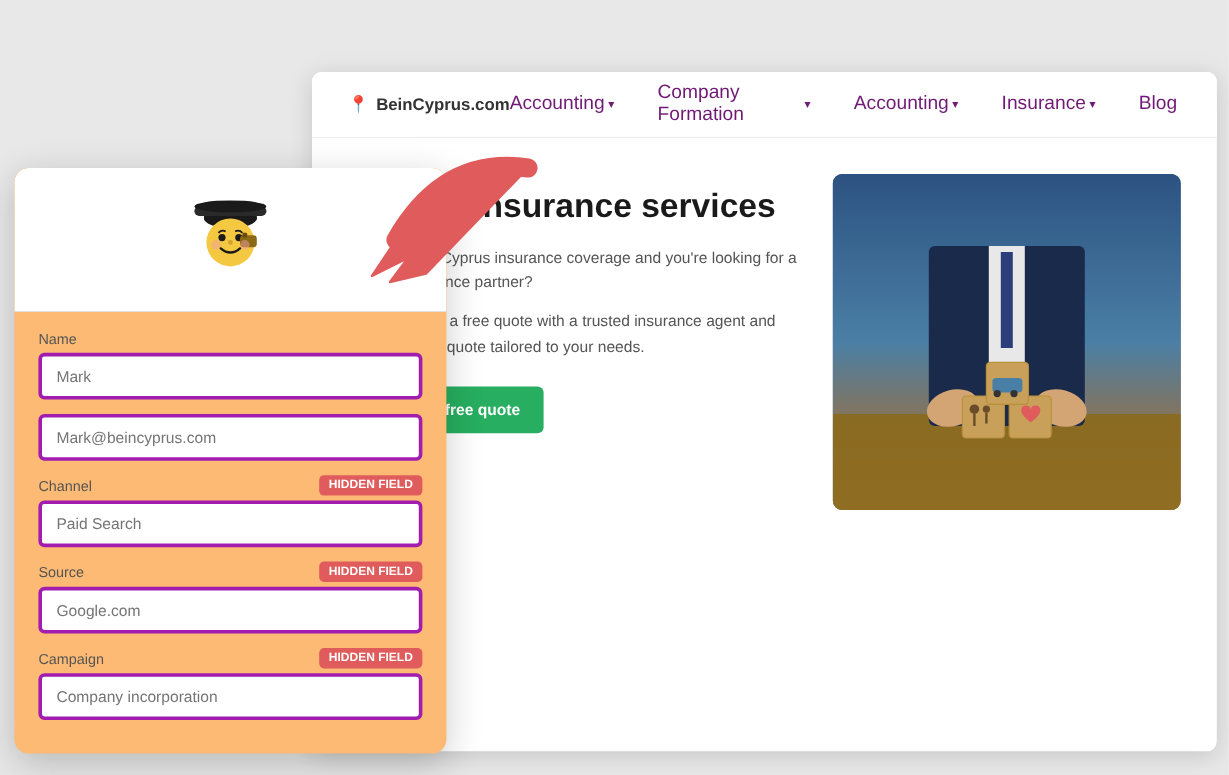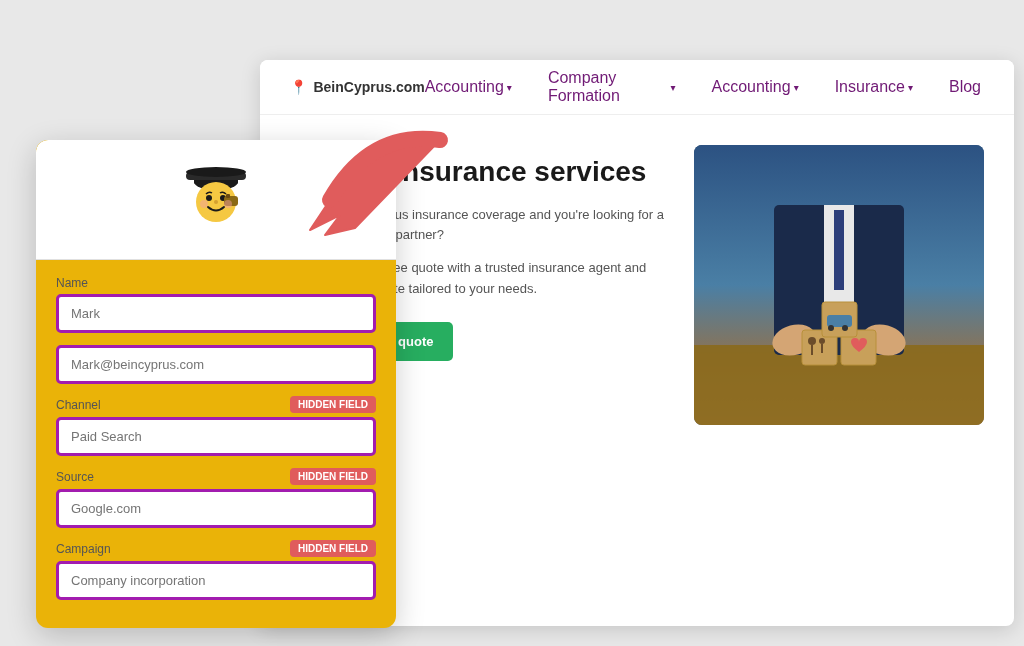--- a/index.html
+++ b/index.html
@@ -127,23 +127,23 @@
       width: 180px;
       height: 120px;
       pointer-events: none;
       z-index: 30;
     }
 
     
     .form-panel {
       position: absolute;
       top: 140px;
-      left: 36px;
+      left: 12px;
       width: 360px;
-      background: #eab308;
+      background: #fdba74;
       border-radius: 12px;
       box-shadow: 0 8px 30px rgba(0,0,0,0.2);
       z-index: 20;
       overflow: hidden;
     }
 
     .form-logo-area {
       background: #fff;
       padding: 20px;
       display: flex;

